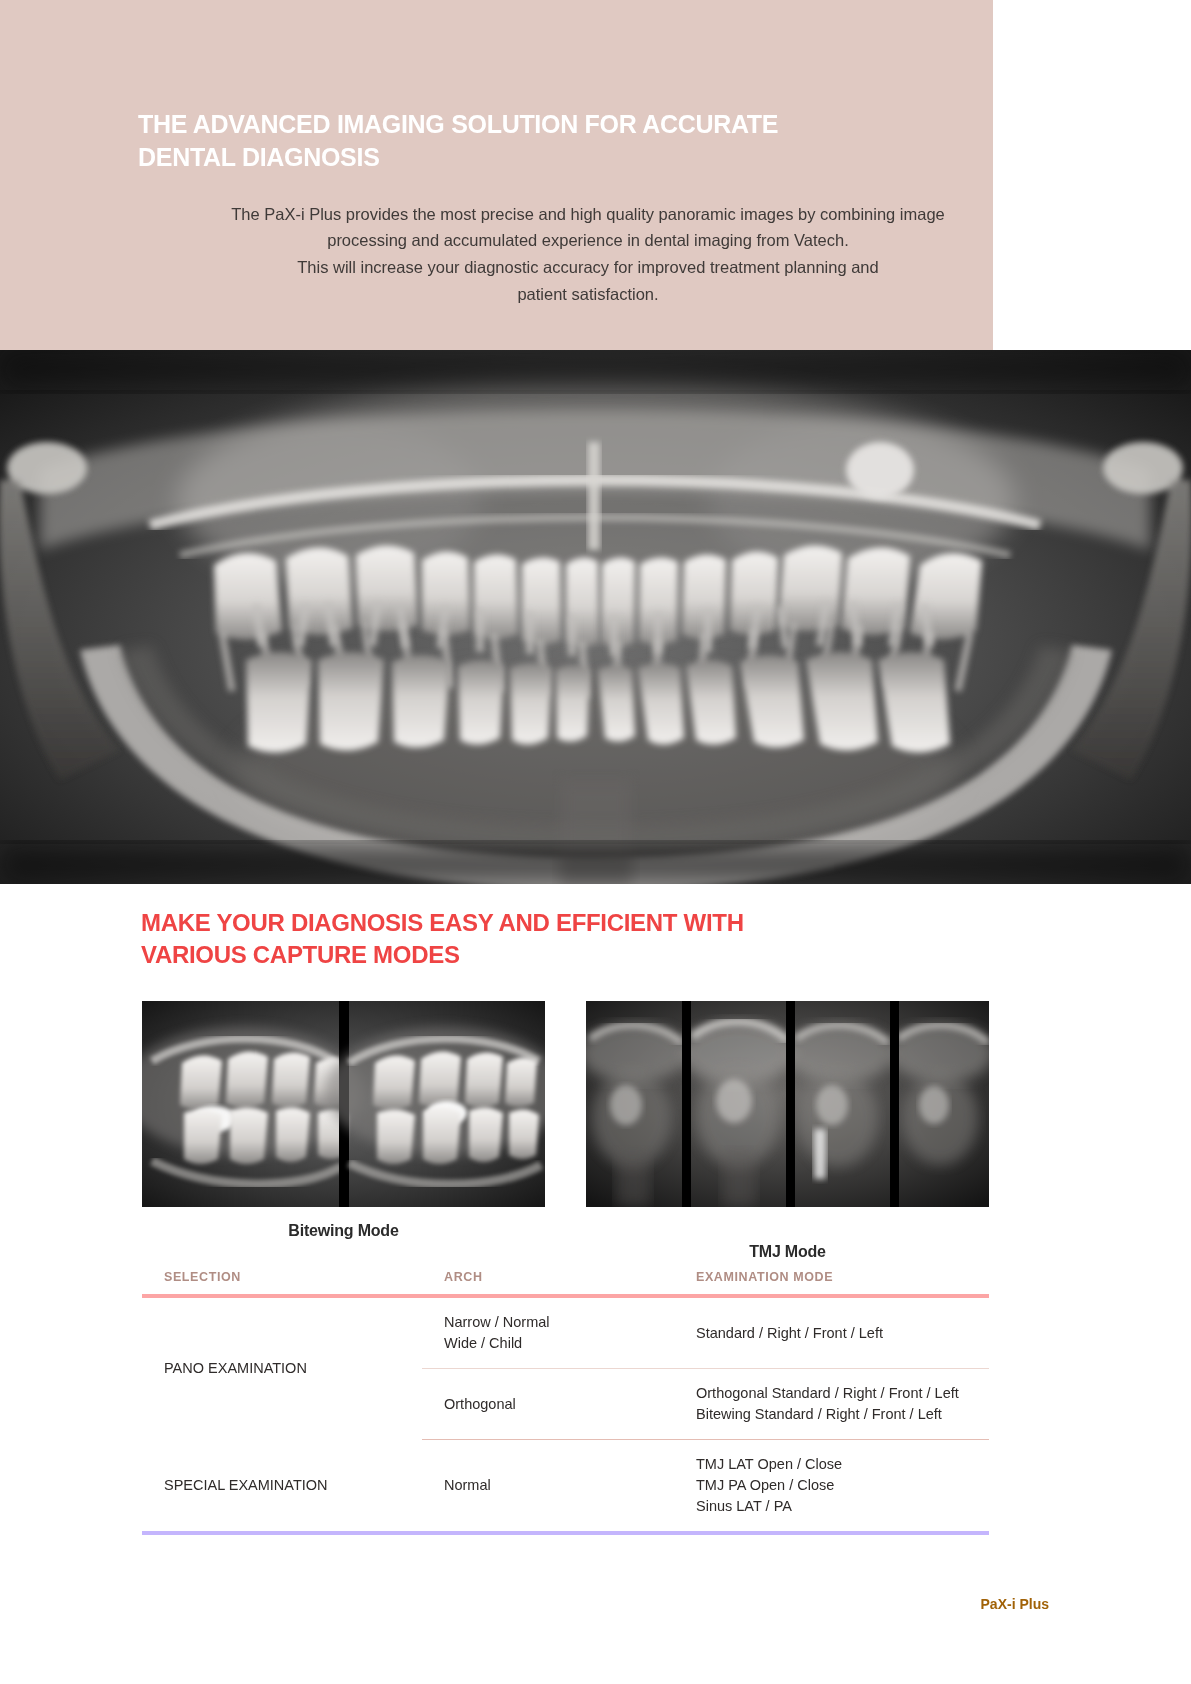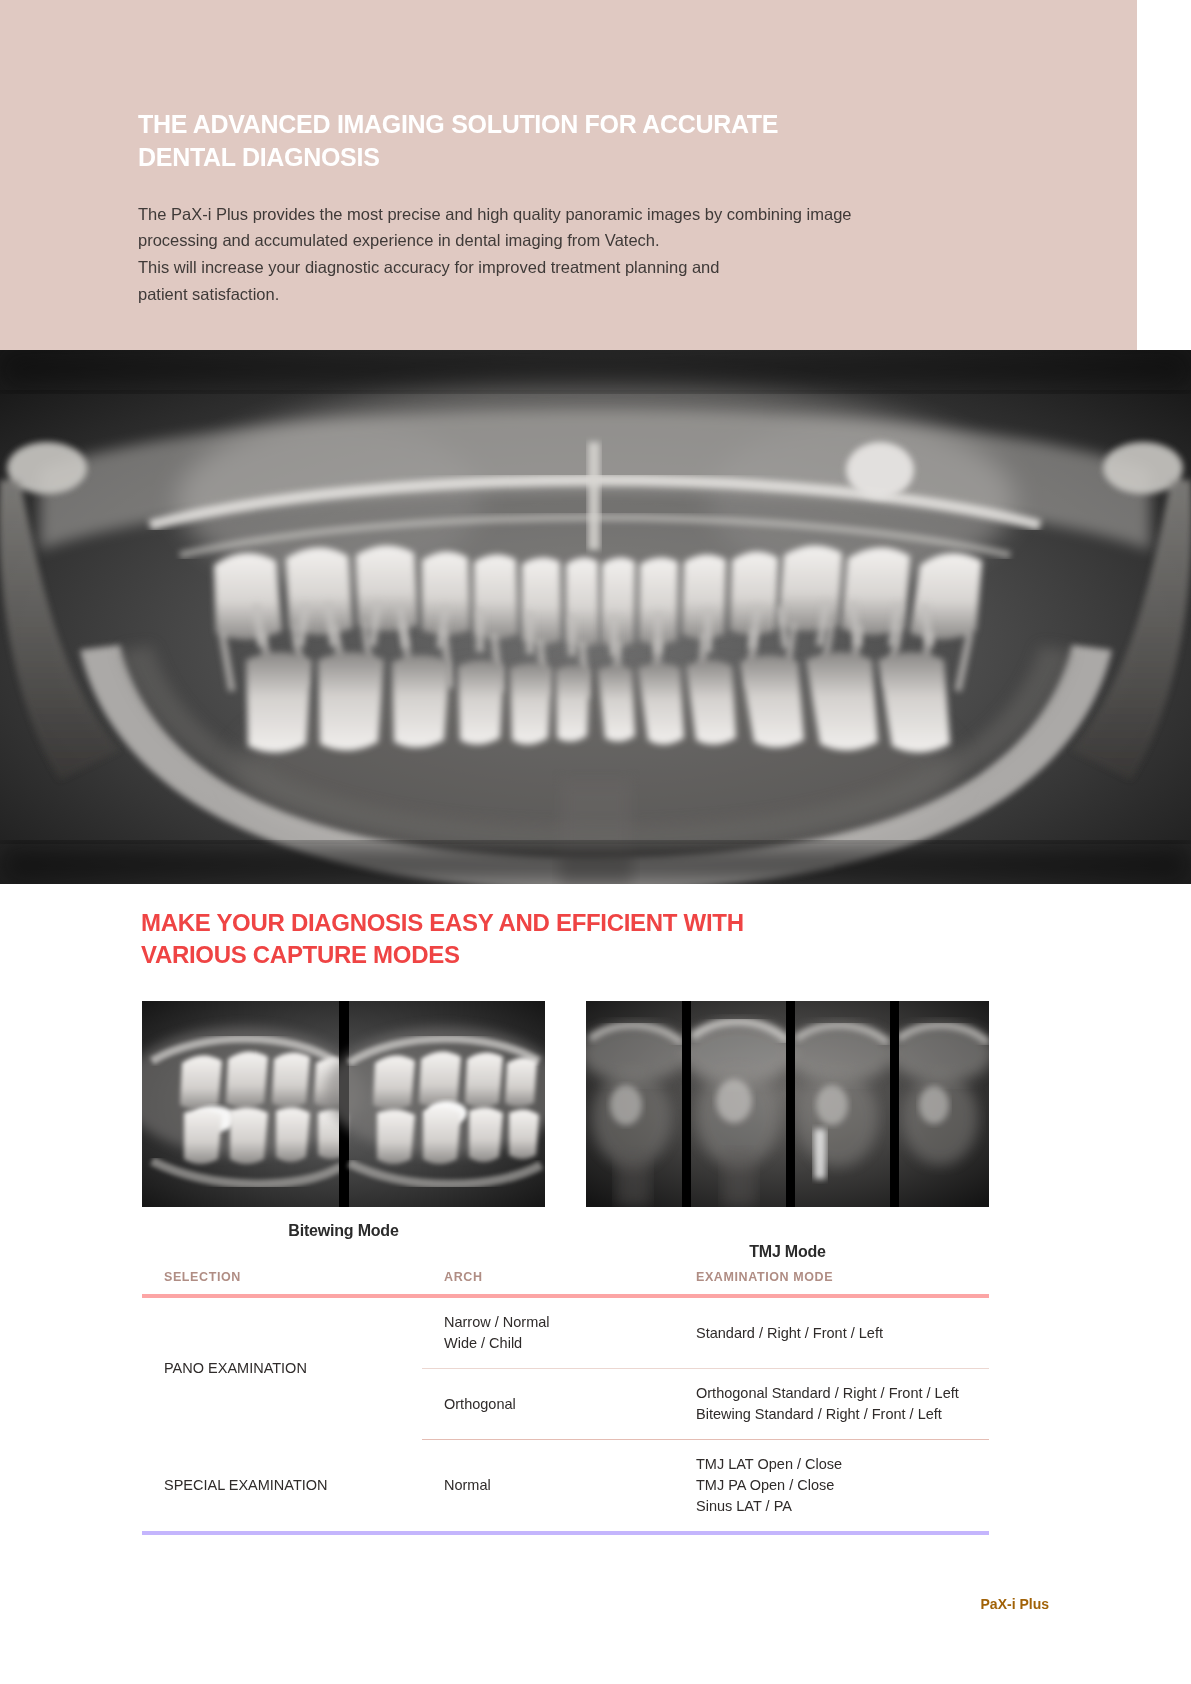--- a/index.html
+++ b/index.html
@@ -13,21 +13,21 @@
     font-family: "Liberation Sans", sans-serif;
     overflow: hidden;
     position: relative;
   }
 
   
   .hero-band {
     position: absolute;
     left: 0;
     top: 0;
-    width: 1137px;
+    width: 993px;
     height: 350px;
     background: #e0c9c2;
   }
   .hero-inner {
     position: absolute;
     left: 138px;
     top: 108px;
     width: 900px;
   }
   .hero-title {
@@ -39,20 +39,21 @@
     margin: 0 0 26px 0;
     white-space: pre-line;
   }
   .hero-body {
     color: #3f3a38;
     font-size: 16.5px;
     line-height: 1.62;
     margin: 0;
     white-space: pre-line;
     font-weight: 400;
+    text-align: center;
   }
 
   
   .pano-wrap {
     position: absolute;
     left: 0;
     top: 350px;
     width: 1191px;
     height: 534px;
     background: #000;

